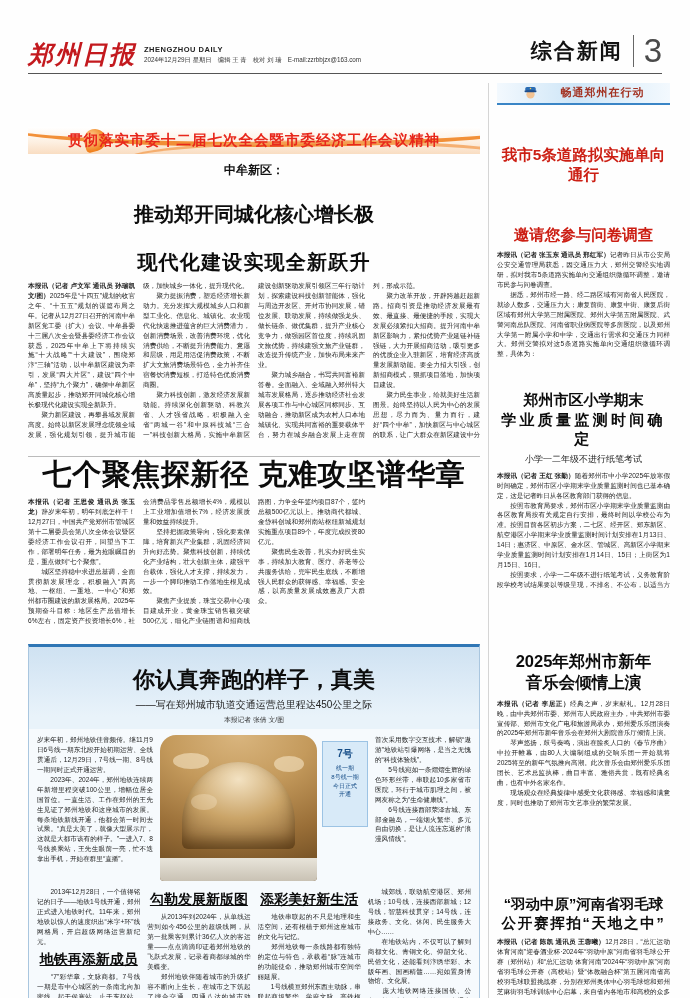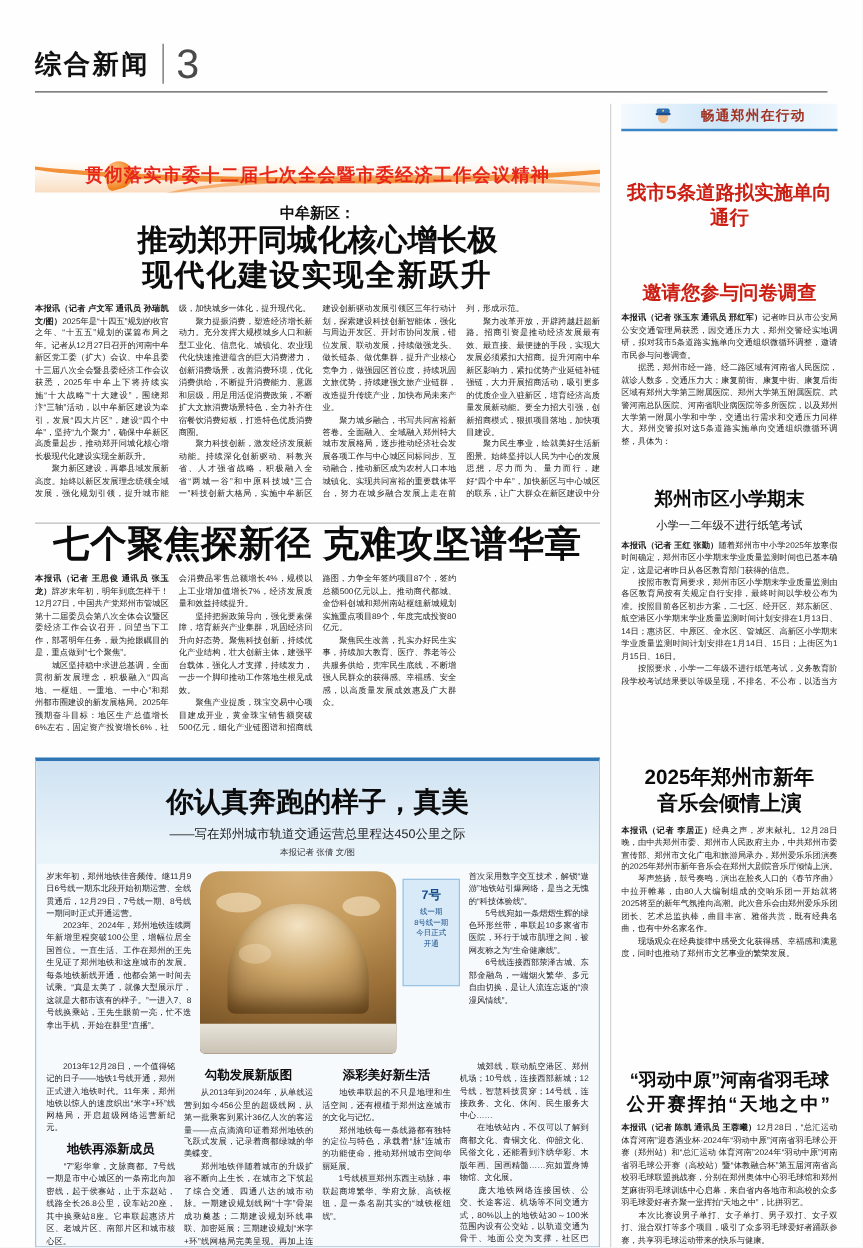--- a/index.html
+++ b/index.html
@@ -33,21 +33,21 @@
   .banner-text { position:relative; z-index:2; color:#e8271b; font-weight:900; font-size:14.5px; letter-spacing:1px; }
 
   
   .kicker { text-align:center; font-size:12px; font-weight:900; color:#111; margin-top:8px; }
   .headline { text-align:center; font-weight:900; color:#0c0c0c; line-height:1.18; }
   .lead-b { font-weight:bold; }
   .bodytext { font-size:6.6px; line-height:1.5; color:#1c1c1c; text-align:justify; white-space:pre-line; overflow:hidden; }
   .cols4 { column-count:4; column-gap:8px; column-fill:auto; }
   .divider { border-top:1px solid #bbb; margin:7px 0 0 0; }
 
-  .a1-h { font-size:24px; }
+  .a1-h { font-size:20px;margin-top:24px; }
   .a1-h2 { letter-spacing:.06em; }
   .a1-body { height:168px; margin-top:7px; }
   .a2-h { font-size:29px; letter-spacing:.02em; }
   .a2-body { height:138px; margin-top:6px; }
 
   
   .feature { margin-top:9px; border:1px solid #a9c6df; border-top:3px solid #2f76b5; background:#f6fafd; height:392px; overflow:hidden; }
   .feat-head { background:linear-gradient(180deg,#cfe2f2 0%,#e9f3fa 85%); padding:18px 6px 4px 6px; text-align:center; }
   .feat-title { font-size:22px; font-weight:900; color:#0c0c0c; }
   .feat-sub { font-size:10px; color:#222; margin-top:3px; }
@@ -60,21 +60,21 @@
   .photo { flex:1; position:relative; border-radius:16px 16px 4px 4px; overflow:hidden;
     background:radial-gradient(130% 100% at 50% 0%, #d9b57e 0%, #c49a5c 35%, #9a6f38 70%, #6e4c22 100%); }
   .photo .arch { position:absolute; left:14%; right:14%; top:18%; bottom:22%; border-radius:50% 50% 6px 6px / 70% 70% 6px 6px; background:radial-gradient(100% 100% at 50% 20%, #f3e2c2 0%, #caa468 45%, #7a5326 100%); box-shadow:inset 0 -8px 14px rgba(60,35,5,.5); }
   .photo .slat { position:absolute; width:36px; height:16px; border-radius:50%; background:rgba(250,235,205,.55); }
   .photo .floor { position:absolute; left:0; right:0; bottom:0; height:16%; background:linear-gradient(180deg,#e8e4da,#c9c2b4); }
   .photo-label { width:46px; flex:none; background:#d8eaf8; border:1px solid #9cc3e4; color:#154c86; text-align:center; padding:5px 2px; height:86px; align-self:flex-start; margin-top:6px; }
   .photo-label .big { font-size:10px; font-weight:900; }
   .photo-label .small { font-size:6px; line-height:1.45; margin-top:3px; white-space:pre-line; }
   .feat-bottom { display:grid; grid-template-columns:repeat(4,1fr); gap:7px; padding:6px 8px; height:176px; overflow:hidden; }
   .feat-bottom .cell { overflow:hidden; }
-  .subhead { text-align:center; font-size:10px; font-weight:900; color:#0c0c0c; margin:4px 0 3px 0; }
+  .subhead { text-align:center; font-size:14px; font-weight:900; color:#0c0c0c; margin:4px 0 3px 0;text-decoration:underline; }
 
   
   .campaign { display:flex; align-items:center; justify-content:center; gap:23px; border-bottom:2px solid #3a85c6; background:linear-gradient(90deg,#f3f9fe,#cfe6f7 45%,#f3f9fe); padding:2px 0 3px 0; }
   .campaign-text { font-size:11px; font-weight:900; color:#a33323; letter-spacing:1px; }
   .rail h2 { text-align:center; font-weight:900; line-height:1.3; }
   .t-red { color:#cc1f14; font-size:15.5px;margin-top:40px; }
   .t-blk { color:#0c0c0c; font-size:15px; }
   .rail .subtitle { text-align:center; font-size:9px; color:#222; margin-top:4px; }
   .rail .bodytext { margin-top:5px; }
   .traffic-body { height:130px; }
@@ -86,20 +86,27 @@
   .badminton-h { font-size:14.5px; }
   .badminton-body { height:150px; }
 </style>
 </head>
 <body>
 
 <div class="sheet">
   <div class="inner">
 
     <div class="hdr">
+      <div class="hdr-left">
+        <div class="masthead">郑州日报</div>
+        <div class="mast-sub">
+          <div class="mast-en">ZHENGZHOU DAILY</div>
+          <div class="date-line">2024年12月29日 星期日　编辑 王 青　校对 刘 瑞　E-mail:zzrbbjzx@163.com</div>
+        </div>
+      </div>
       <div class="hdr-right">
         <div class="section-title">综合新闻</div>
         <div class="vrule"></div>
         <div class="page-num">3</div>
       </div>
     </div>
 
     <div class="cols">
 
       <div class="main-col">
@@ -204,20 +211,21 @@
 
         <div style="margin-top:7px;">
           <h2 class="t-red">我市5条道路拟实施单向通行</h2>
           <h2 class="t-red sp">邀请您参与问卷调查</h2>
           <div class="bodytext traffic-body"><b class="lead-b">本报讯（记者 张玉东 通讯员 邢红军）</b><span>记者昨日从市公安局公安交通管理局获悉，因交通压力大，郑州交警经实地调研，拟对我市5条道路实施单向交通组织微循环调整，邀请市民参与问卷调查。
 　　据悉，郑州市经一路、经二路区域有河南省人民医院，就诊人数多，交通压力大；康复前街、康复中街、康复后街区域有郑州大学第三附属医院、郑州大学第五附属医院、武警河南总队医院、河南省职业病医院等多所医院，以及郑州大学第一附属小学和中学，交通出行需求和交通压力同样大。郑州交警拟对这5条道路实施单向交通组织微循环调整，具体为：</span></div>
         </div>
 
         <div style="margin-top:10px;">
           <h2 class="t-blk">郑州市区小学期末</h2>
+          <h2 class="t-blk" style="letter-spacing:.22em;">学业质量监测时间确定</h2>
           <div class="subtitle">小学一二年级不进行纸笔考试</div>
           <div class="bodytext school-body"><b class="lead-b">本报讯（记者 王红 张勤）</b><span>随着郑州市中小学2025年放寒假时间确定，郑州市区小学期末学业质量监测时间也已基本确定，这是记者昨日从各区教育部门获得的信息。
 　　按照市教育局要求，郑州市区小学期末学业质量监测由各区教育局按有关规定自行安排，最终时间以学校公布为准。按照目前各区初步方案，二七区、经开区、郑东新区、航空港区小学期末学业质量监测时间计划安排在1月13日、14日；惠济区、中原区、金水区、管城区、高新区小学期末学业质量监测时间计划安排在1月14日、15日；上街区为1月15日、16日。
 　　按照要求，小学一二年级不进行纸笔考试，义务教育阶段学校考试结果要以等级呈现，不排名、不公布，以适当方式告知学生和家长。</span></div>
         </div>
 
         <div class="concert">
           <h2 class="t-blk concert-h">2025年郑州市新年</h2>
           <h2 class="t-blk concert-h sp">音乐会倾情上演</h2>
           <div class="bodytext concert-body"><b class="lead-b">本报讯（记者 李居正）</b><span>经典之声，岁末献礼。12月28日晚，由中共郑州市委、郑州市人民政府主办，中共郑州市委宣传部、郑州市文化广电和旅游局承办，郑州爱乐乐团演奏的2025年郑州市新年音乐会在郑州大剧院音乐厅倾情上演。

